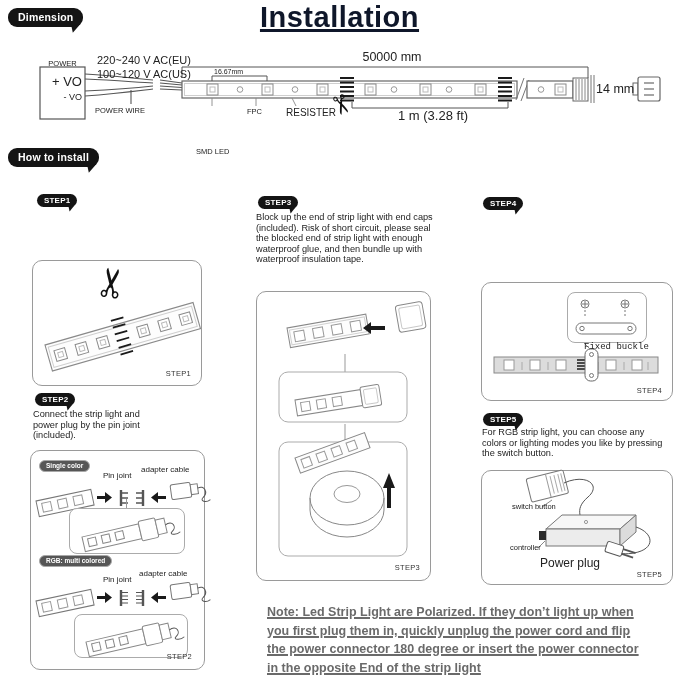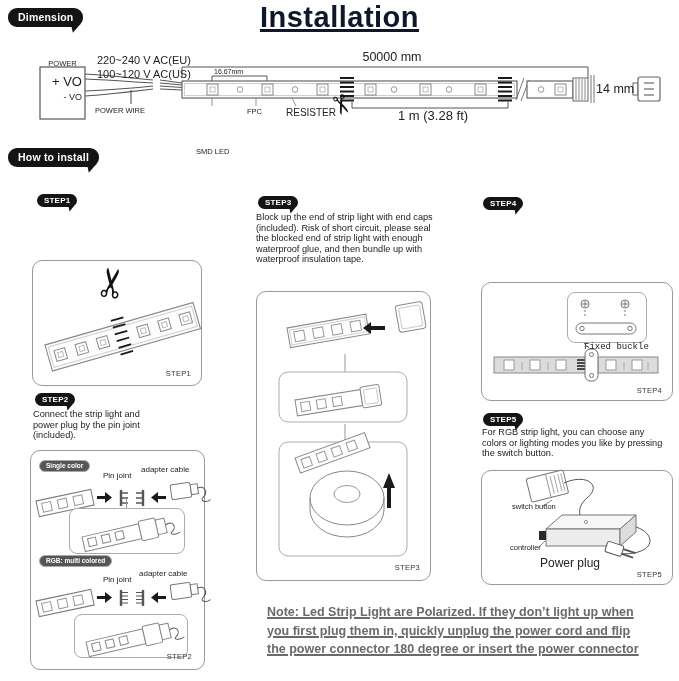--- a/index.html
+++ b/index.html
@@ -370,15 +370,16 @@
     <span class="lbl" style="left:30px;top:31px;font-size:7.5px;">switch button</span>
     <span class="lbl" style="left:28px;top:72px;font-size:7.5px;">controller</span>
     <span class="lbl" style="left:58px;top:85px;font-size:12px;">Power plug</span>
     <span class="fig-tag" style="right:10px;bottom:5px;">STEP5</span>
   </div>
 
   <div class="note">
     <div>Note: Led Strip Light are Polarized. If they don’t light up when</div>
     <div>you first plug them in, quickly unplug the power cord and flip</div>
     <div>the power connector 180 degree or insert the power connector</div>
+    <div>in the opposite End of the strip light</div>
   </div>
 
 </div>
 
 </body></html>

